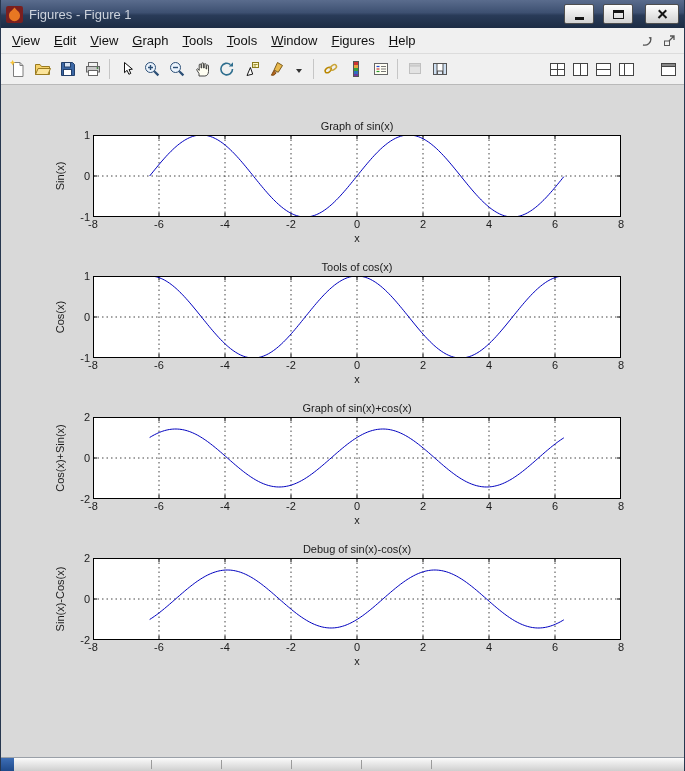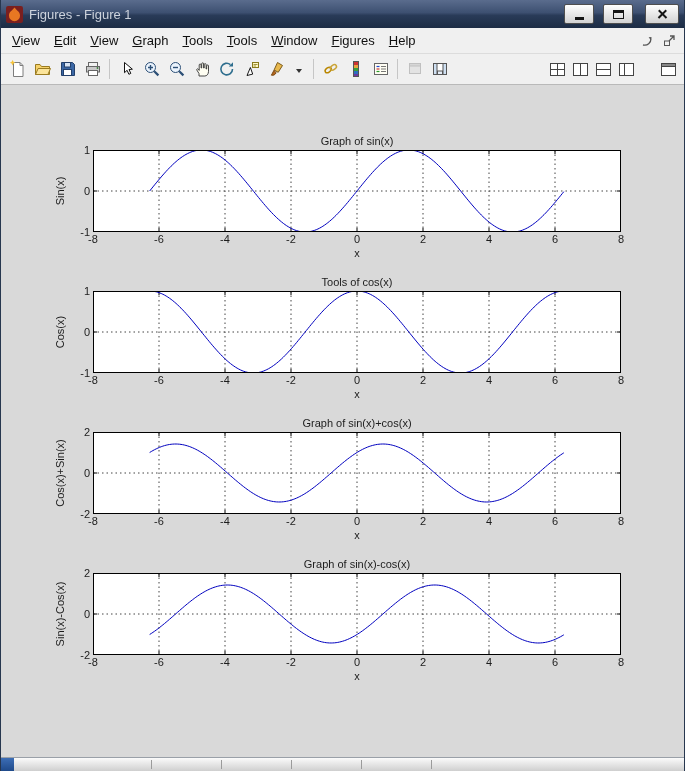--- a/index.html
+++ b/index.html
@@ -35,21 +35,21 @@
   .toolbar { height:31px; background:#f0f0f0; border-bottom:1px solid #b9b9b9;
     display:flex; align-items:center; padding:0 4px; }
   .tb-btn { width:25px; height:25px; display:flex; align-items:center; justify-content:center; border-radius:3px; }
   .tb-btn.narrow { width:20px; }
   .tb-sep { width:1px; height:20px; background:#c6c6c6; margin:0 4px; }
   .caret { width:0; height:0; border:3px solid transparent; border-top:4px solid #333; margin-top:6px; }
   .tb-right { margin-left:auto; display:flex; align-items:center; gap:3px; padding-right:2px; }
   .tb-gap { width:16px; }
 
   
-  .figure-area { height:672px; background:#d9d9d9; padding-top:49px; padding-left:46px; }
+  .figure-area { height:672px; background:#d9d9d9; padding-top:34px; padding-left:46px; }
   .subplot { margin-bottom:13px; width:574px; }
   .sp-title { margin-left:46px; width:528px; text-align:center; font-size:11px; color:#1c1c1c;
     height:16px; line-height:14px; }
   .sp-body { display:flex; height:82px; }
   .sp-ylabel { width:26px; position:relative; }
   .sp-ylabel span { position:absolute; left:50%; top:50%; transform:translate(-50%,-50%) rotate(-90deg);
     white-space:nowrap; font-size:11px; color:#1c1c1c; }
   .sp-yticks { width:20px; position:relative; font-size:11px; color:#1c1c1c; }
   .sp-yticks span { position:absolute; right:3px; transform:translateY(-50%); }
   svg.plot { width:528px; height:82px; display:block; }
@@ -450,21 +450,21 @@
           <span style="left: 50%;">0</span>
           <span style="left: 62.5%;">2</span>
           <span style="left: 75%;">4</span>
           <span style="left: 87.5%;">6</span>
           <span style="left: 100%;">8</span>
         </div>
       <div class="sp-xlabel">x</div>
     </div>
 
     <div class="subplot">
-      <div class="sp-title">Graph of sin(x)-cos(x)</div>
+      <div class="sp-title">Debug of sin(x)-cos(x)</div>
       <div class="sp-body">
         <div class="sp-ylabel">
             <span>Sin(x)-Cos(x)</span>
           </div>
         <div class="sp-yticks">
             <span style="top: 100%;">-2</span>
             <span style="top: 50%;">0</span>
             <span style="top: 0%;">2</span>
           </div>
         <svg class="plot" viewBox="0 0 528 82" preserveAspectRatio="none">

